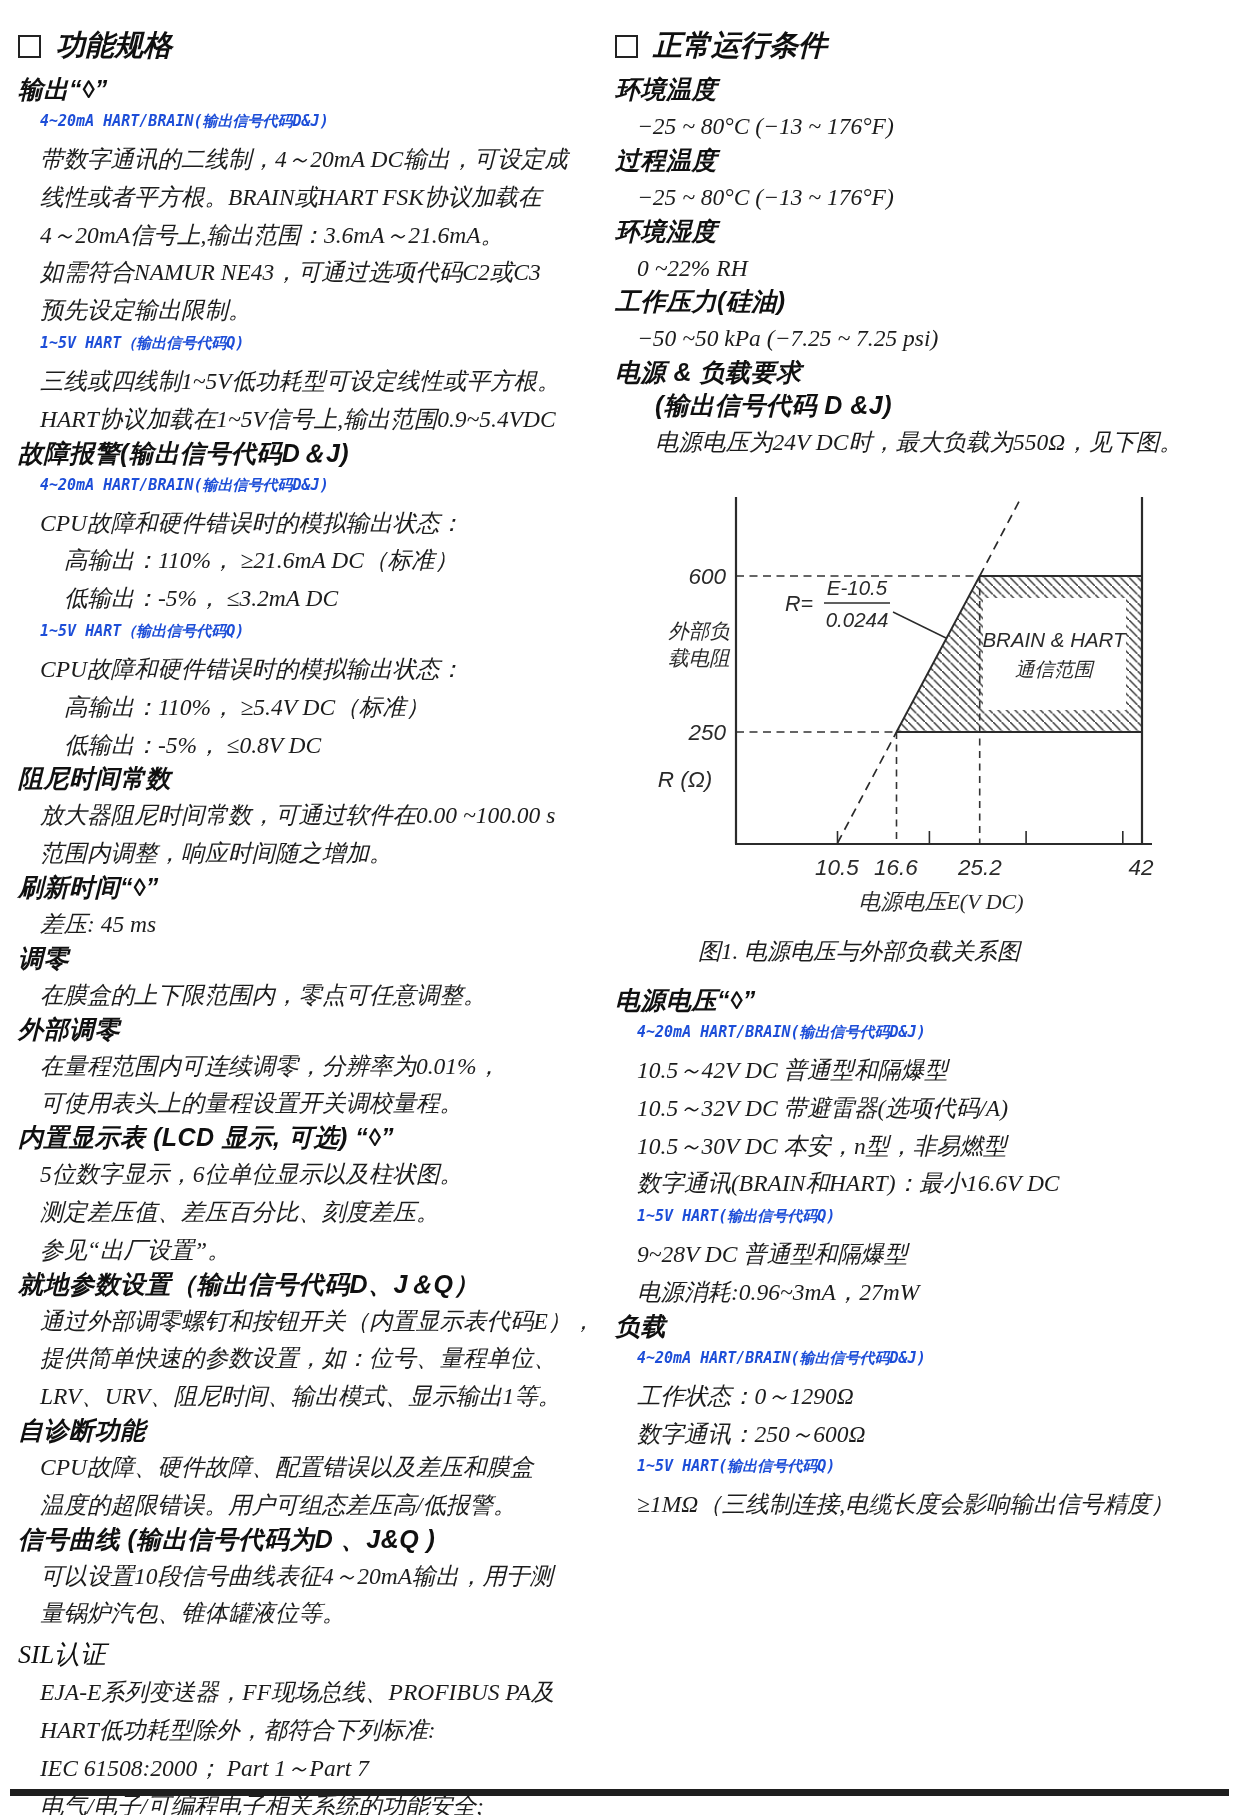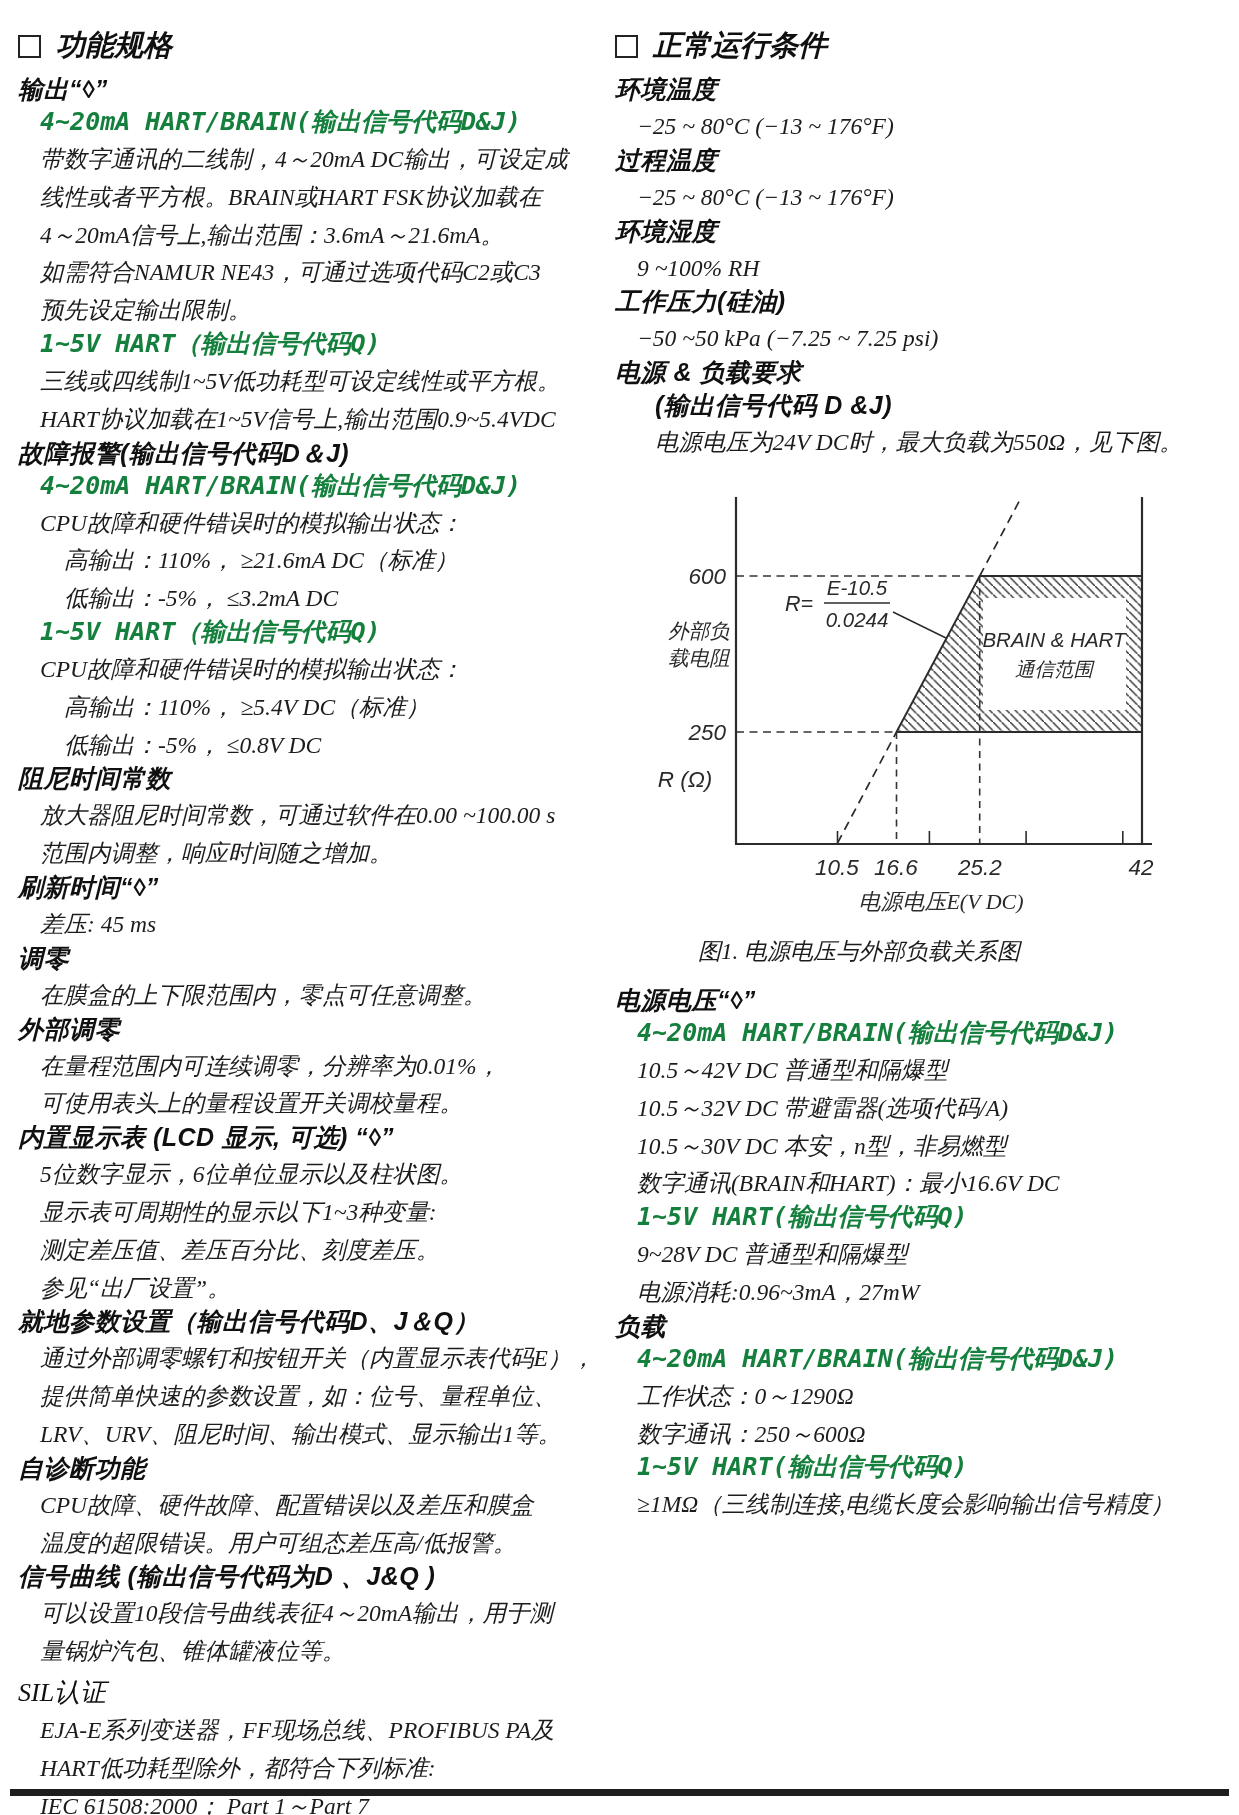--- a/index.html
+++ b/index.html
@@ -11,21 +11,21 @@
   #leftcol{left:18px;width:586px;}
   #rightcol{left:615px;width:614px;}
   .sec-head{
     display:flex;align-items:center;gap:15px;
     font-family:"Liberation Sans",sans-serif;font-weight:700;font-size:29px;
     color:#101010;margin:2px 0 8px 0;
   }
   .sq{width:19px;height:19px;border:2.5px solid #222;display:inline-block;flex:0 0 auto;}
   .h3{font-family:"Liberation Sans",sans-serif;font-weight:700;font-size:25px;line-height:30px;margin-top:3px;color:#101010;letter-spacing:0.5px;}
   .hserif{font-family:"Liberation Serif",serif;font-weight:400;font-size:26px;line-height:30px;margin-top:11px;color:#101010;}
-  .mh{font-family:"DejaVu Sans Mono",monospace;font-weight:700;font-size:25px;line-height:31px;margin-top:2px;color:#15803d;}
+  .mh{font-family:"DejaVu Sans Mono",monospace;font-weight:700;font-size:15px;line-height:31px;margin-top:2px;color:#1d4ed8;}
   .line{font-size:23.5px;line-height:30.8px;margin-top:7px;}
   .ind1{padding-left:22px;}
   .ind2{padding-left:46px;}
   .ind40{padding-left:40px;}
   .blocks > .h3:first-child{}
   #figure{margin:26px 0 0 4px;width:560px;}
   #figure svg{display:block;}
   .caption{font-size:23px;line-height:30px;text-align:center;width:480px;margin-top:13px;color:#1c1c1c;}
   #blocks-bottom{margin-top:18px;}
   #footer-rule{position:absolute;left:10px;top:1789px;width:1219px;height:7px;background:#1e1e1e;}
@@ -66,21 +66,20 @@
       <div class="line ind1">范围内调整，响应时间随之增加。</div>
       <div class="h3">刷新时间“◊”</div>
       <div class="line ind1">差压: 45 ms</div>
       <div class="h3">调零</div>
       <div class="line ind1">在膜盒的上下限范围内，零点可任意调整。</div>
       <div class="h3">外部调零</div>
       <div class="line ind1">在量程范围内可连续调零，分辨率为0.01%，</div>
       <div class="line ind1">可使用表头上的量程设置开关调校量程。</div>
       <div class="h3">内置显示表 (LCD 显示, 可选) “◊”</div>
       <div class="line ind1">5位数字显示，6位单位显示以及柱状图。</div>
-      <div class="line ind1">显示表可周期性的显示以下1~3种变量:</div>
       <div class="line ind1">测定差压值、差压百分比、刻度差压。</div>
       <div class="line ind1">参见“出厂设置”。</div>
       <div class="h3">就地参数设置（输出信号代码D、J＆Q）</div>
       <div class="line ind1">通过外部调零螺钉和按钮开关（内置显示表代码E），</div>
       <div class="line ind1">提供简单快速的参数设置，如：位号、量程单位、</div>
       <div class="line ind1">LRV、URV、阻尼时间、输出模式、显示输出1等。</div>
       <div class="h3">自诊断功能</div>
       <div class="line ind1">CPU故障、硬件故障、配置错误以及差压和膜盒</div>
       <div class="line ind1">温度的超限错误。用户可组态差压高/低报警。</div>
       <div class="h3">信号曲线 (输出信号代码为D 、J&amp;Q )</div>
@@ -100,21 +99,21 @@
   <div class="sec-head">
     <span class="sq"></span>
     <span>正常运行条件</span>
   </div>
   <div class="blocks" id="blocks-top">
       <div class="h3">环境温度</div>
       <div class="line ind1">−25 ~ 80°C (−13 ~ 176°F)</div>
       <div class="h3">过程温度</div>
       <div class="line ind1">−25 ~ 80°C (−13 ~ 176°F)</div>
       <div class="h3">环境湿度</div>
-      <div class="line ind1">9 ~100% RH</div>
+      <div class="line ind1">0 ~22% RH</div>
       <div class="h3">工作压力(硅油)</div>
       <div class="line ind1">−50 ~50 kPa (−7.25 ~ 7.25 psi)</div>
       <div class="h3">电源 &amp; 负载要求</div>
       <div class="h3 ind40">(输出信号代码 D &amp;J)</div>
       <div class="line ind40">电源电压为24V DC时，最大负载为550Ω，见下图。</div>
     </div>
 
   <div id="figure">
     <svg width="560" height="440" viewBox="0 0 560 440">
       <defs>

